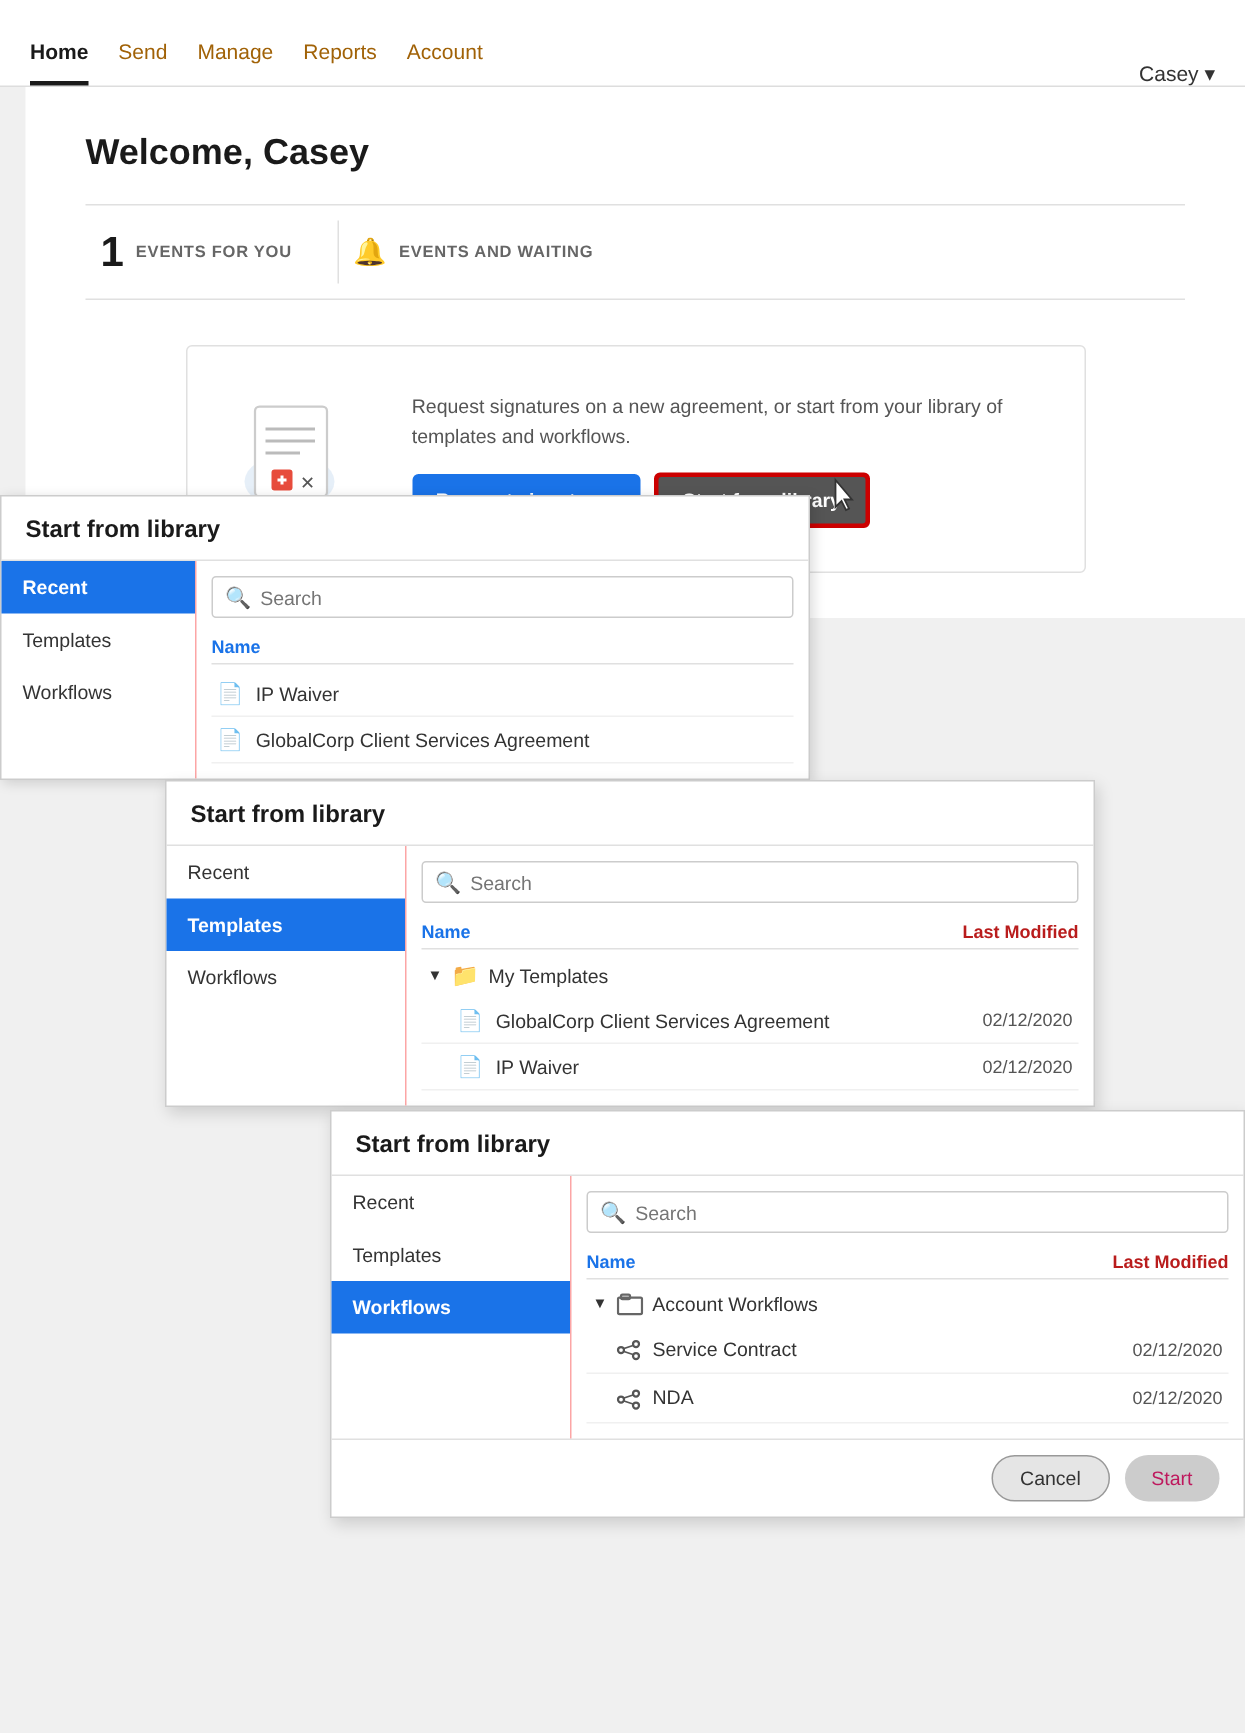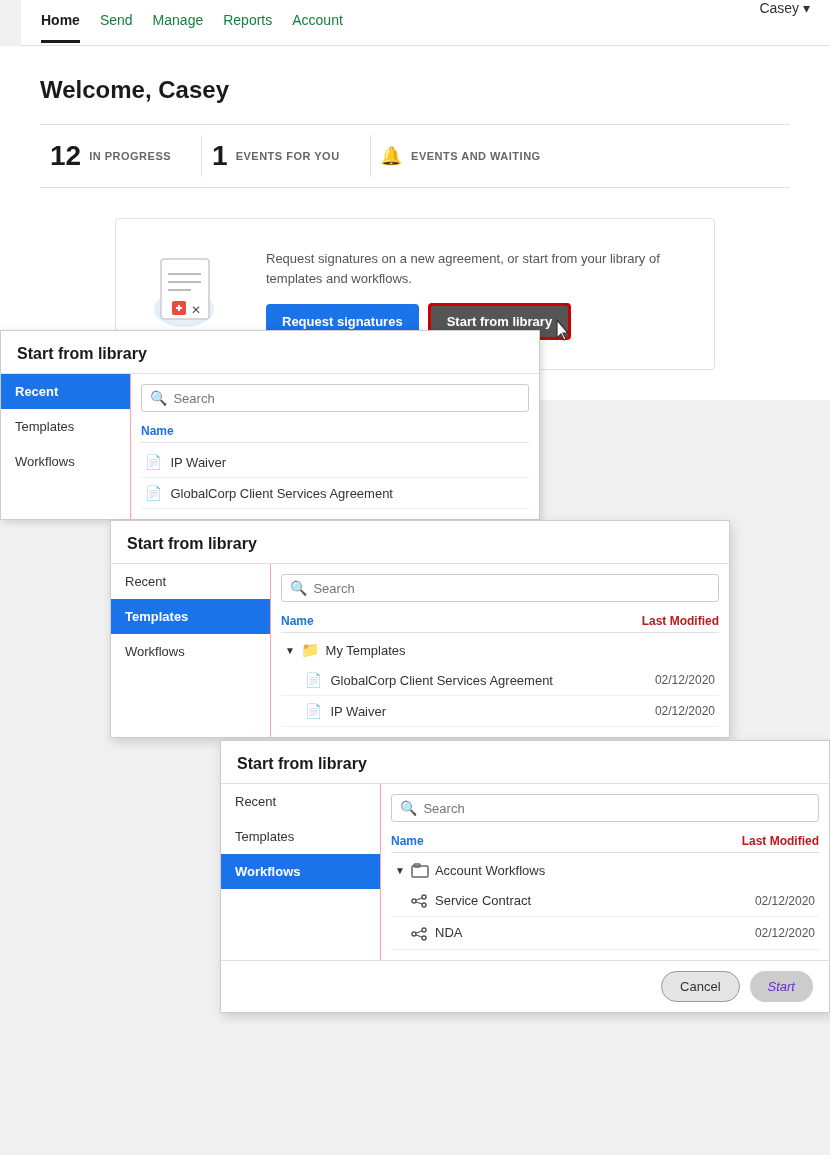--- a/index.html
+++ b/index.html
@@ -10,36 +10,35 @@
       min-height: 1155px;
       position: relative;
       overflow: hidden;
     }
 
     
     .top-nav {
       background: #fff;
       border-bottom: 1px solid #ddd;
       display: flex;
-      align-items: flex-start;
+      align-items: flex-end;
       padding: 0 20px;
-      height: 46px;
+      height: 58px;
       position: relative;
       z-index: 10;
-      margin-left: 21px;
     }
     .nav-items {
       display: flex;
       align-items: center;
       flex: 1;
       gap: 20px;
     }
     .nav-item {
       font-size: 14px;
-      color: #15803d;
+      color: #a16207;
       cursor: pointer;
       padding: 12px 0;
       border-bottom: 3px solid transparent;
     }
     .nav-item.active {
       color: #1a1a1a;
       font-weight: bold;
       border-bottom: 3px solid #1a1a1a;
     }
     .nav-user {
@@ -49,20 +48,21 @@
       display: flex;
       align-items: center;
       gap: 4px;
     }
 
     
     .main-area {
       background: #fff;
       padding: 30px 40px;
       position: relative;
+      margin-left: 17px;
     }
 
     .welcome-title {
       font-size: 24px;
       font-weight: bold;
       color: #1a1a1a;
       margin-bottom: 20px;
     }
 
     
@@ -324,27 +324,26 @@
       background: #e5e5e5;
       color: #333;
       border: 1px solid #999;
       border-radius: 20px;
       padding: 7px 18px;
       font-size: 13px;
       cursor: pointer;
     }
     .btn-start {
       background: #ccc;
-      color: #6d28d9;
+      color: #be185d;
       border: none;
       border-radius: 20px;
       padding: 7px 18px;
       font-size: 13px;
       cursor: pointer;
-      font-style: italic;
     }
     .triangle { font-size: 10px; }
     .indent-row { padding-left: 20px; }
   </style>
 </head>
 <body>
 
 <div class="top-nav">
   <div class="nav-items">
     <span class="nav-item active">Home</span>
@@ -353,24 +352,20 @@
     <span class="nav-item">Reports</span>
     <span class="nav-item">Account</span>
   </div>
   <div class="nav-user">Casey ▾</div>
 </div>
 
 <div class="main-area">
   <div class="welcome-title">Welcome, Casey</div>
 
   <div class="stats-row">
-    <div class="stat-item">
-      <span class="stat-number">12</span>
-      <span class="stat-label">IN PROGRESS</span>
-    </div>
     <div class="stat-item">
       <span class="stat-number">1</span>
       <span class="stat-label">EVENTS FOR YOU</span>
     </div>
     <div class="stat-item">
       <span class="bell-icon">🔔</span>
       <span class="stat-label">EVENTS AND WAITING</span>
     </div>
   </div>
 

